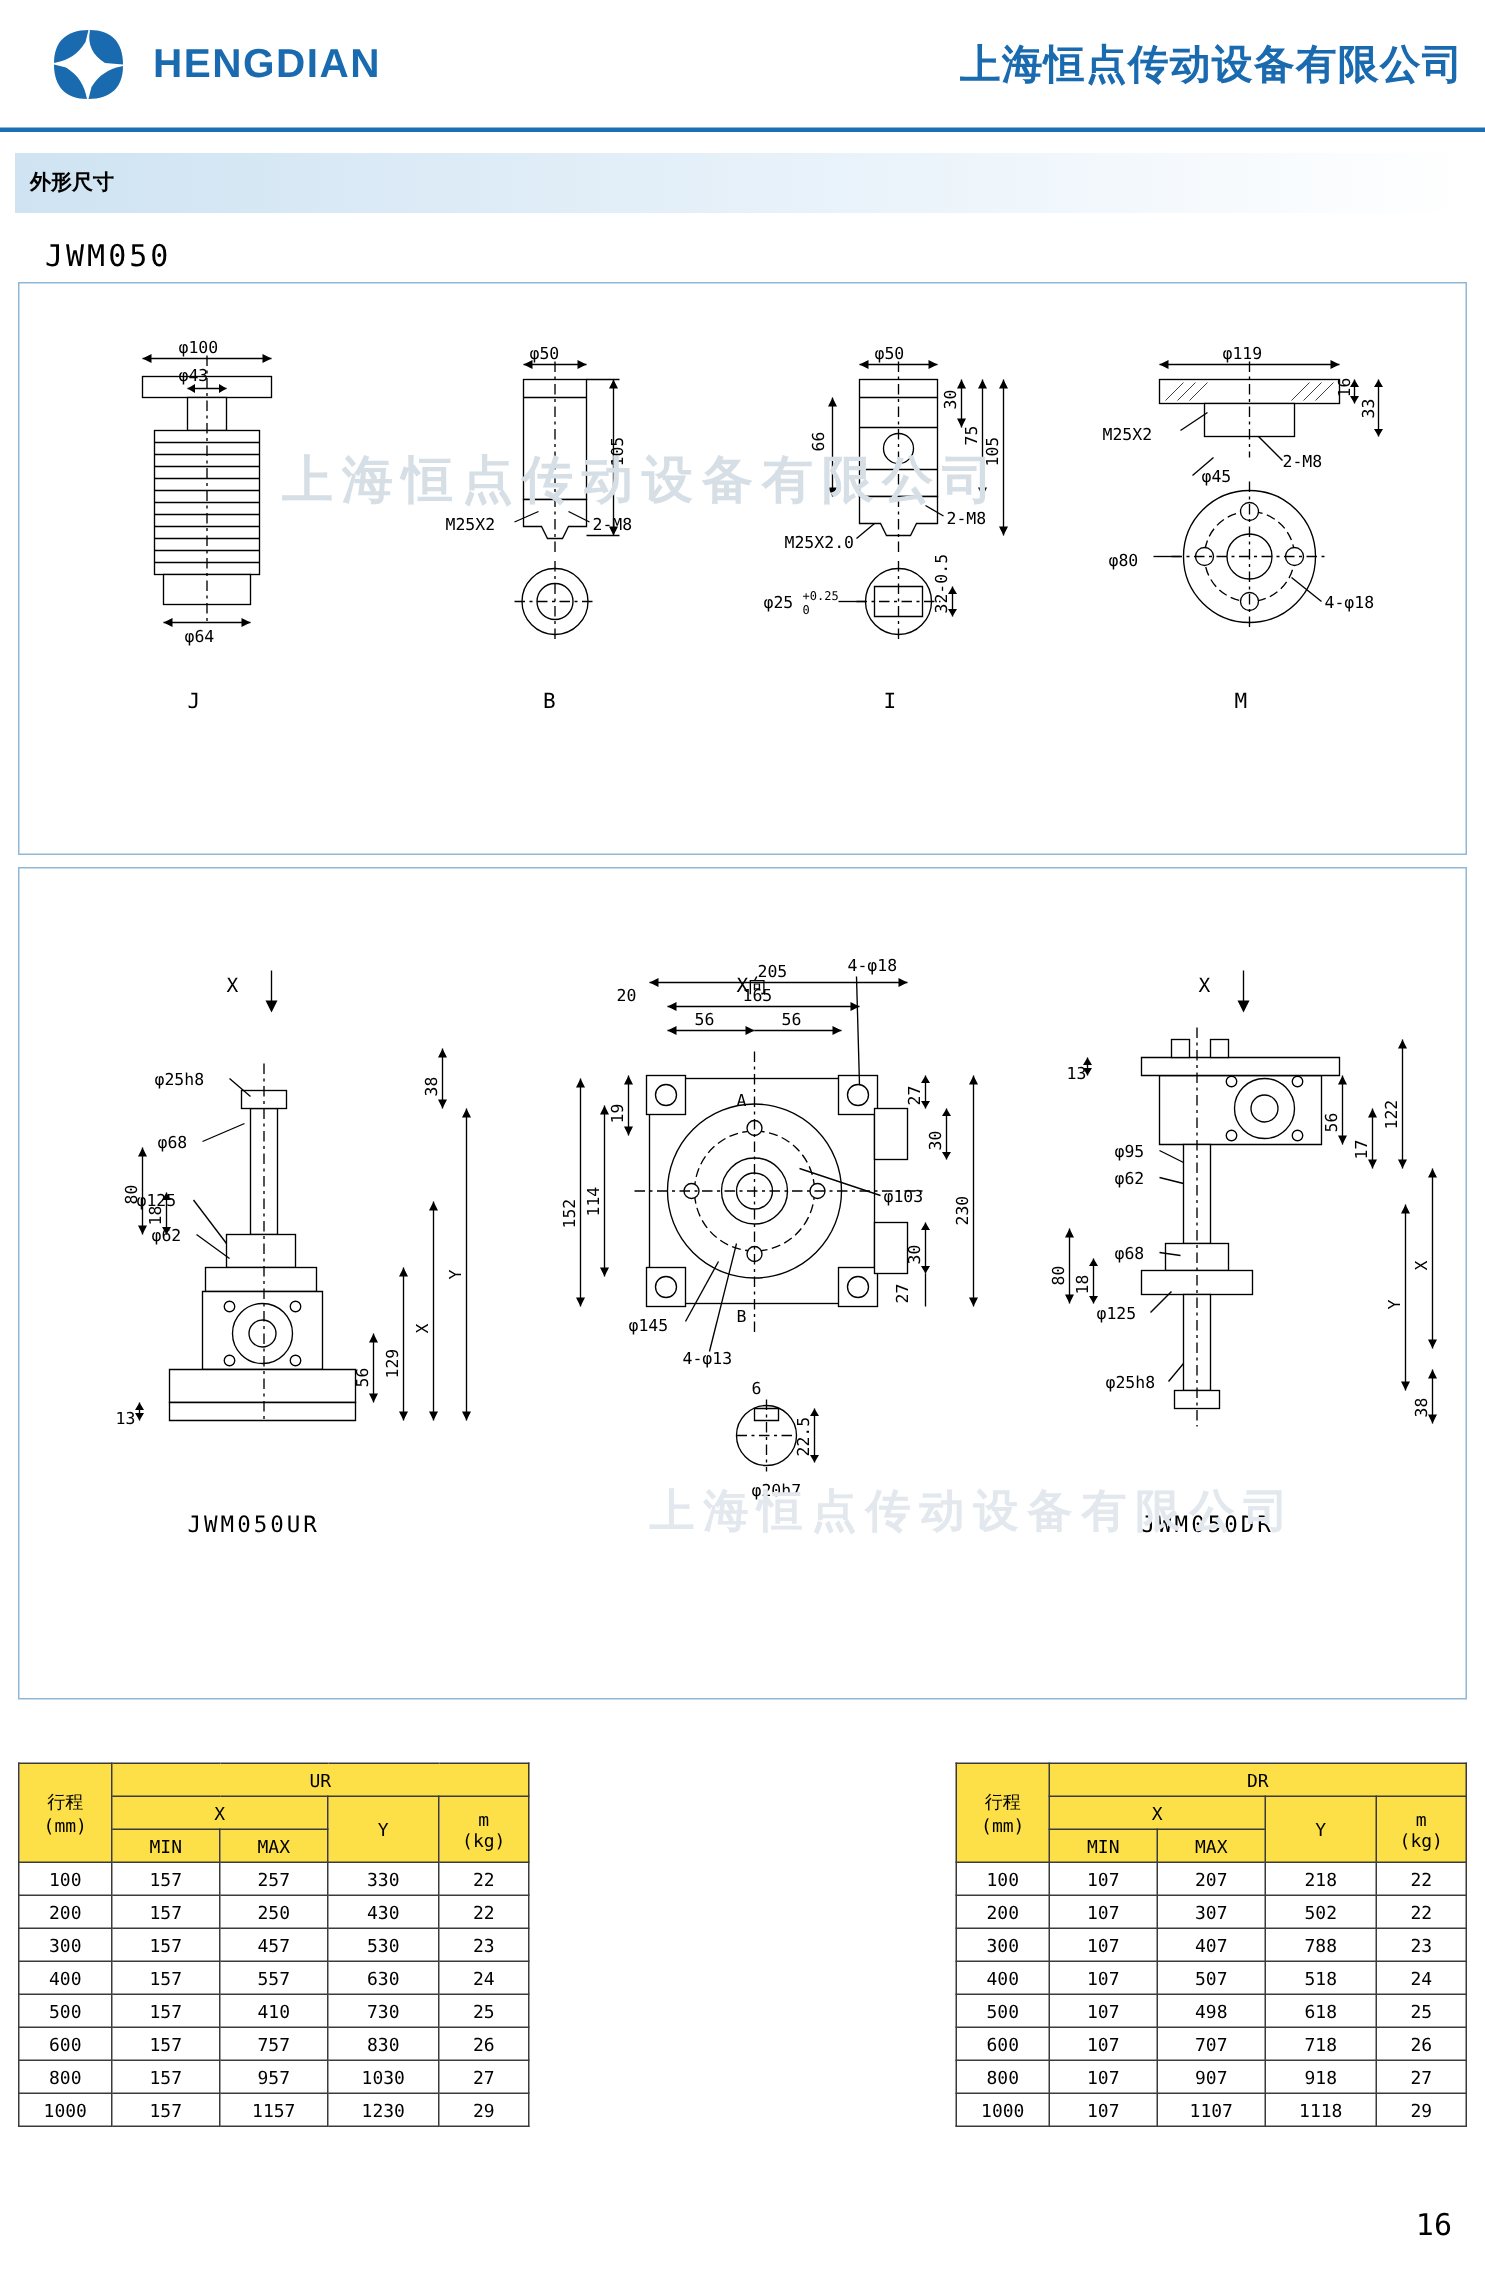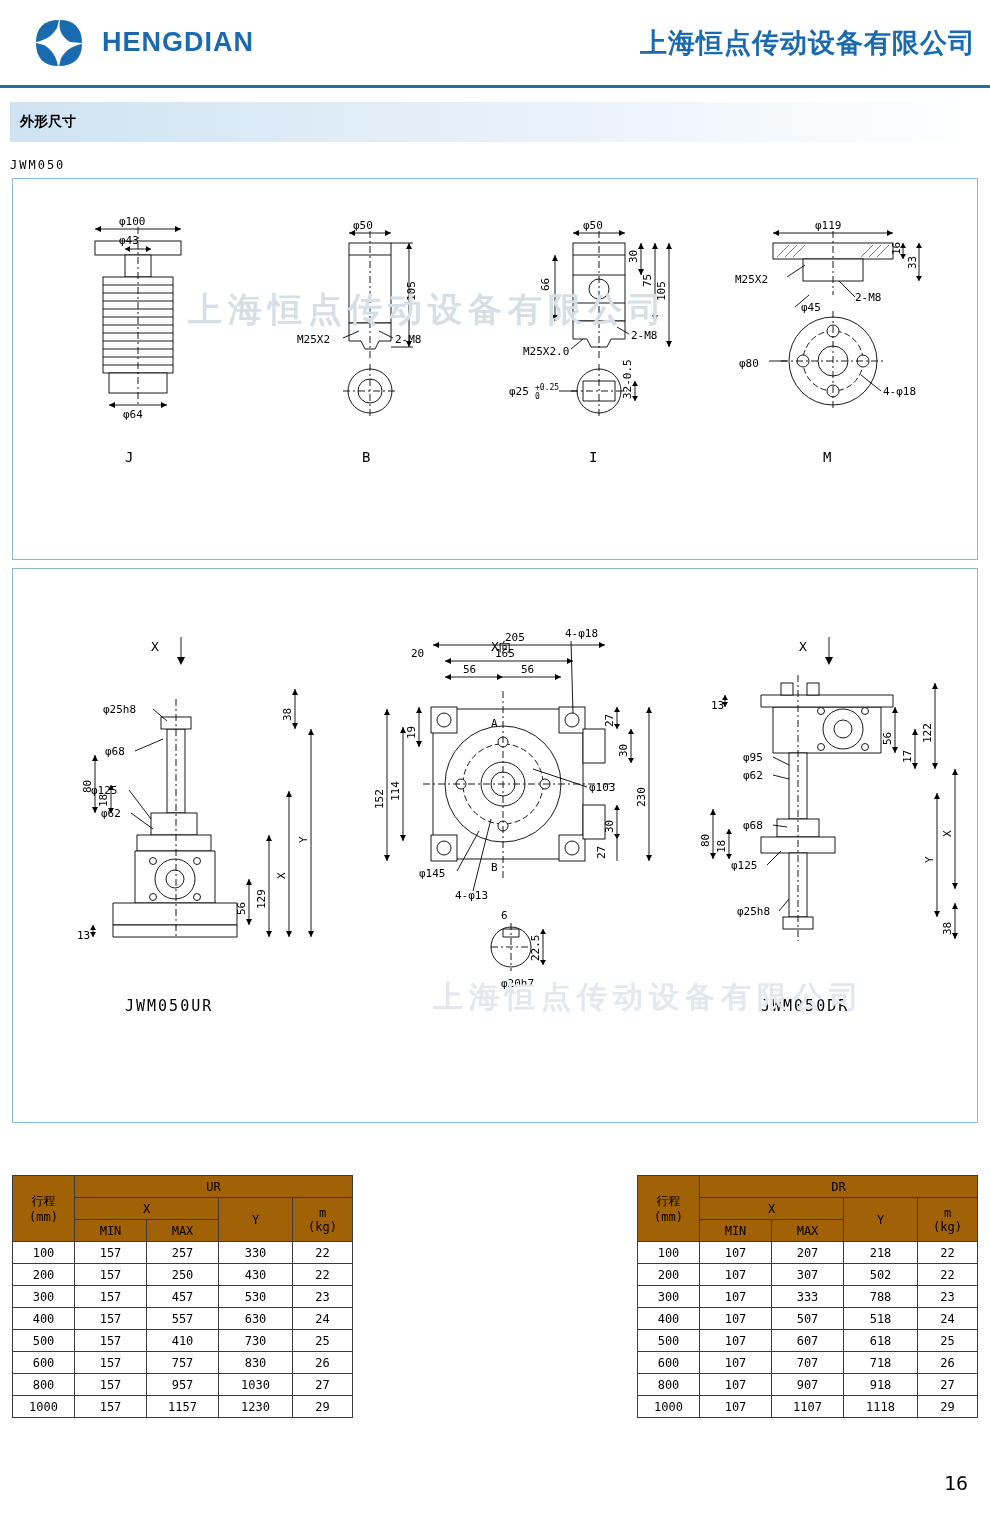--- a/index.html
+++ b/index.html
@@ -38,22 +38,22 @@
     margin:14px 10px 0 10px;
     height:40px;
     background:linear-gradient(to right,#cfe3f2 0%, #e8f2fa 55%, #ffffff 100%);
     display:flex; align-items:center;
     padding-left:10px;
     font-size:14px;
     font-weight:bold;
   }
 
   .model-label {
-    margin:16px 0 6px 10px;
-    font-size:12px;
+    margin:16px 0 6px 30px;
+    font-size:20px;
     letter-spacing:2px;
     font-family:"DejaVu Sans Mono", monospace;
   }
 
   
   .panel {
     margin:0 12px;
     border:1px solid #8fb8d6;
     position:relative;
     background:#fff;
@@ -90,21 +90,21 @@
     font-size:12px;
     background:#fff;
   }
   table.spec td, table.spec th {
     border:1px solid #3b3b3b;
     text-align:center;
     padding:2px 0;
     font-weight:normal;
     height:22px;
   }
-  table.spec thead th { background:#a16207;margin-left:40px; }
+  table.spec thead th { background:#fde047;margin-left:40px; }
   .col-stroke { width:62px; }
   .col-minmax { width:72px; }
   .col-y { width:74px; }
   .col-m { width:60px; }
 
   .page-num {
     position:absolute;
     right:22px; bottom:18px;
     font-size:20px;
     font-family:"DejaVu Sans Mono", monospace;
@@ -650,35 +650,35 @@
         <tr>
           <td class="col-stroke">200</td>
           <td class="col-minmax">107</td>
           <td class="col-minmax">307</td>
           <td class="col-y">502</td>
           <td class="col-m">22</td>
         </tr>
         <tr>
           <td class="col-stroke">300</td>
           <td class="col-minmax">107</td>
-          <td class="col-minmax">333</td>
+          <td class="col-minmax">407</td>
           <td class="col-y">788</td>
           <td class="col-m">23</td>
         </tr>
         <tr>
           <td class="col-stroke">400</td>
           <td class="col-minmax">107</td>
           <td class="col-minmax">507</td>
           <td class="col-y">518</td>
           <td class="col-m">24</td>
         </tr>
         <tr>
           <td class="col-stroke">500</td>
           <td class="col-minmax">107</td>
-          <td class="col-minmax">607</td>
+          <td class="col-minmax">498</td>
           <td class="col-y">618</td>
           <td class="col-m">25</td>
         </tr>
         <tr>
           <td class="col-stroke">600</td>
           <td class="col-minmax">107</td>
           <td class="col-minmax">707</td>
           <td class="col-y">718</td>
           <td class="col-m">26</td>
         </tr>

